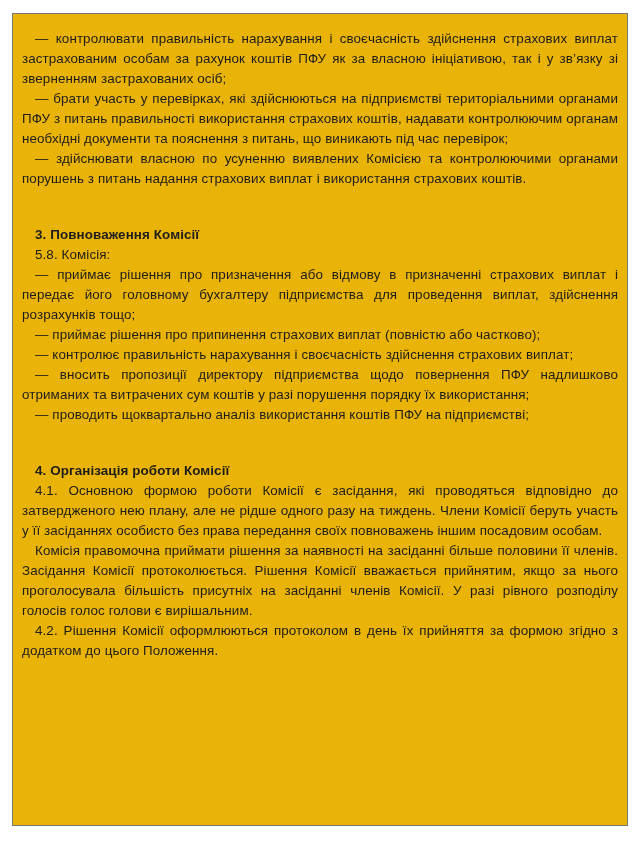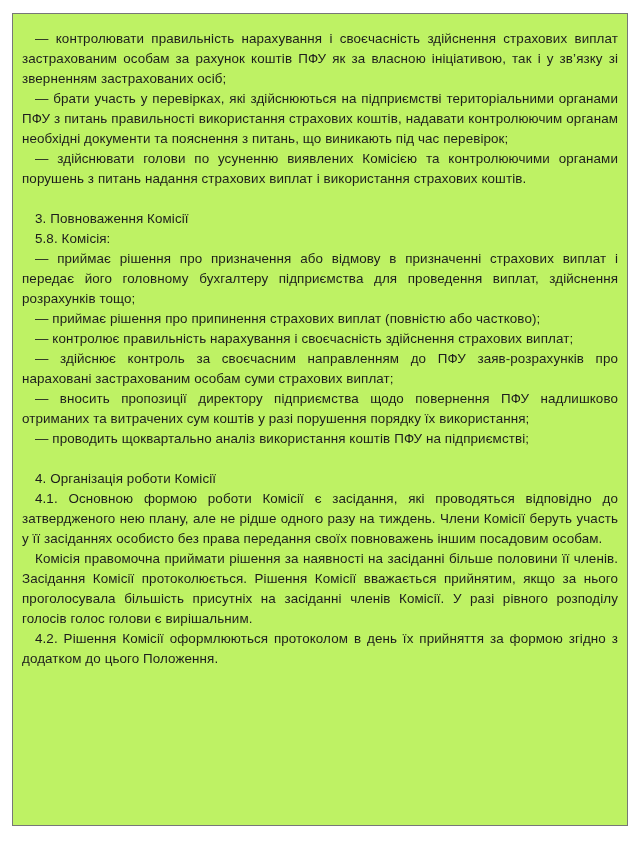--- a/index.html
+++ b/index.html
@@ -15,56 +15,55 @@
     color: #1d1d1d;
     -webkit-font-smoothing: antialiased;
   }
   .page-frame {
     position: absolute;
     left: 12px;
     top: 13px;
     right: 12px;
     bottom: 17px;
     border: 1.5px solid #777777;
-    background: #bef264;
+    background: #eab308;
     box-sizing: border-box;
     overflow: hidden;
   }
   .page-content {
     padding: 15px 9px 0 9px;
     font-size: 13.4px;
     line-height: 20px;
     text-align: justify;
     letter-spacing: 0.1px;
   }
   .page-content p {
     margin: 0;
     text-indent: 13px;
   }
   .page-content p.heading {
-    margin-top: 20px;
-    font-weight: normal;
+    margin-top: 36px;
+    font-weight: bold;
   }
 </style>
 </head>
 <body>
 
 <div class="page-frame">
   <div class="page-content">
 
     <p>— контролювати правильність нарахування і своєчасність здійснення страхових виплат застрахованим особам за рахунок коштів ПФУ як за власною ініціативою, так і у зв’язку зі зверненням застрахованих осіб;</p>
     <p>— брати участь у перевірках, які здійснюються на підприємстві територіальними органами ПФУ з питань правильності використання страхових коштів, надавати контролюючим органам необхідні документи та пояснення з питань, що виникають під час перевірок;</p>
-    <p>— здійснювати голови по усуненню виявлених Комісією та контролюючими органами порушень з питань надання страхових виплат і використання страхових коштів.</p>
+    <p>— здійснювати власною по усуненню виявлених Комісією та контролюючими органами порушень з питань надання страхових виплат і використання страхових коштів.</p>
 
     <p class="heading">3. Повноваження Комісії</p>
     <p>5.8. Комісія:</p>
     <p>— приймає рішення про призначення або відмову в призначенні страхових виплат і передає його головному бухгалтеру підприємства для проведення виплат, здійснення розрахунків тощо;</p>
     <p>— приймає рішення про припинення страхових виплат (повністю або частково);</p>
     <p>— контролює правильність нарахування і своєчасність здійснення страхових виплат;</p>
-    <p>— здійснює контроль за своєчасним направленням до ПФУ заяв-розрахунків про нараховані застрахованим особам суми страхових виплат;</p>
     <p>— вносить пропозиції директору підприємства щодо повернення ПФУ надлишково отриманих та витрачених сум коштів у разі порушення порядку їх використання;</p>
     <p>— проводить щоквартально аналіз використання коштів ПФУ на підприємстві;</p>
 
     <p class="heading">4. Організація роботи Комісії</p>
     <p>4.1. Основною формою роботи Комісії є засідання, які проводяться відповідно до затвердженого нею плану, але не рідше одного разу на тиждень. Члени Комісії беруть участь у її засіданнях особисто без права передання своїх повноважень іншим посадовим особам.</p>
     <p>Комісія правомочна приймати рішення за наявності на засіданні більше половини її членів. Засідання Комісії протоколюється. Рішення Комісії вважається прийнятим, якщо за нього проголосувала більшість присутніх на засіданні членів Комісії. У разі рівного розподілу голосів голос голови є вирішальним.</p>
     <p>4.2. Рішення Комісії оформлюються протоколом в день їх прийняття за формою згідно з додатком до цього Положення.</p>
 
   </div>
 </div>

